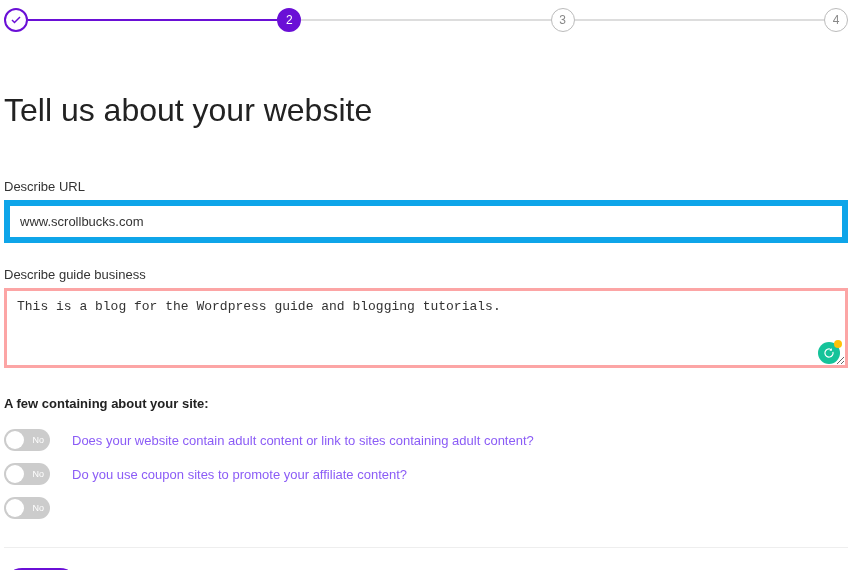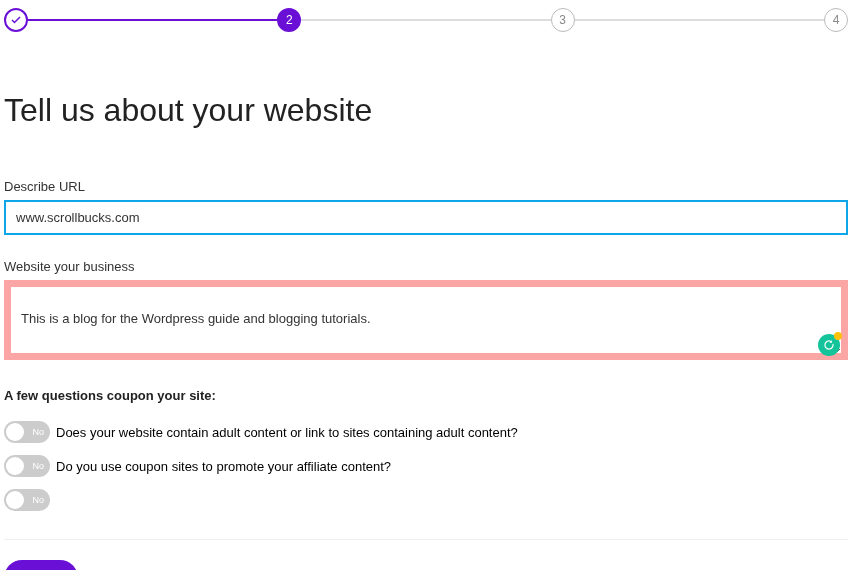--- a/index.html
+++ b/index.html
@@ -63,40 +63,40 @@
 
   
   .field-label {
     font-size: 13px;
     color: #333;
     margin-bottom: 6px;
     display: block;
   }
   .text-input {
     width: 100%;
-    border: 2px solid #0ea5e9;
+    border: 6px solid #0ea5e9;
     padding: 8px 10px;
     font-size: 13px;
     color: #333;
     margin-bottom: 24px;
     font-family: inherit;
   }
   .textarea-wrap {
     position: relative;
     margin-bottom: 24px;
   }
   .textarea {
     width: 100%;
-    border: 7px solid #fca5a5;
-    padding: 24px 10px;
+    border: 3px solid #fca5a5;
+    padding: 8px 10px;
     font-size: 13px;
     color: #333;
     height: 80px;
     resize: both;
-    font-family: Liberation Sans, sans-serif;
+    font-family: Liberation Mono, monospace;
   }
   .grammarly {
     position: absolute;
     right: 8px;
     bottom: 8px;
     width: 22px;
     height: 22px;
     border-radius: 50%;
     background: #15c39a;
     display: flex;
@@ -126,42 +126,42 @@
     display: flex;
     align-items: center;
     margin-bottom: 12px;
   }
   .toggle {
     width: 46px;
     height: 22px;
     border-radius: 11px;
     background: #ccc;
     position: relative;
-    margin-right: 6px;
+    margin-right: 22px;
     flex-shrink: 0;
     display: flex;
     align-items: center;
   }
   .toggle-knob {
     width: 18px;
     height: 18px;
     border-radius: 50%;
     background: #fff;
     position: absolute;
     left: 2px;
   }
   .toggle-label {
     font-size: 9px;
     color: #fff;
     position: absolute;
     right: 6px;
   }
   .question-text {
     font-size: 13px;
-    color: #000000;
+    color: #8b5cf6;
   }
 
   
   hr.divider {
     border: none;
     border-top: 1px solid #eee;
     margin: 28px 0 20px 0;
   }
   .footer {
     display: flex;
@@ -205,32 +205,32 @@
 </div>
 
 
 <h1 class="heading">Tell us about your website</h1>
 
 
 <label class="field-label">Describe URL</label>
 <input type="text" class="text-input" value="www.scrollbucks.com" style="">
 
 
-<label class="field-label">Website your business</label>
+<label class="field-label">Describe guide business</label>
 <div class="textarea-wrap">
   <textarea class="textarea" style="">This is a blog for the Wordpress guide and blogging tutorials.</textarea>
   <div class="grammarly">
     <svg viewBox="0 0 24 24">
         <path fill="#fff" d="M12 4a8 8 0 1 0 7.7 5.9l-1.9.5A6 6 0 1 1 12 6h2l-1 2h4V4l-2 1.2A8 8 0 0 0 12 4z"></path>
       </svg>
   </div>
 </div>
 
 
-<div class="questions-heading">A few questions coupon your site:</div>
+<div class="questions-heading">A few containing about your site:</div>
 
 <div class="question-row">
   <div class="toggle">
     <div class="toggle-knob"></div>
     <span class="toggle-label">No</span>
   </div>
   <span class="question-text">Does your website contain adult content or link to sites containing adult content?</span>
 </div>
 
 <div class="question-row">

